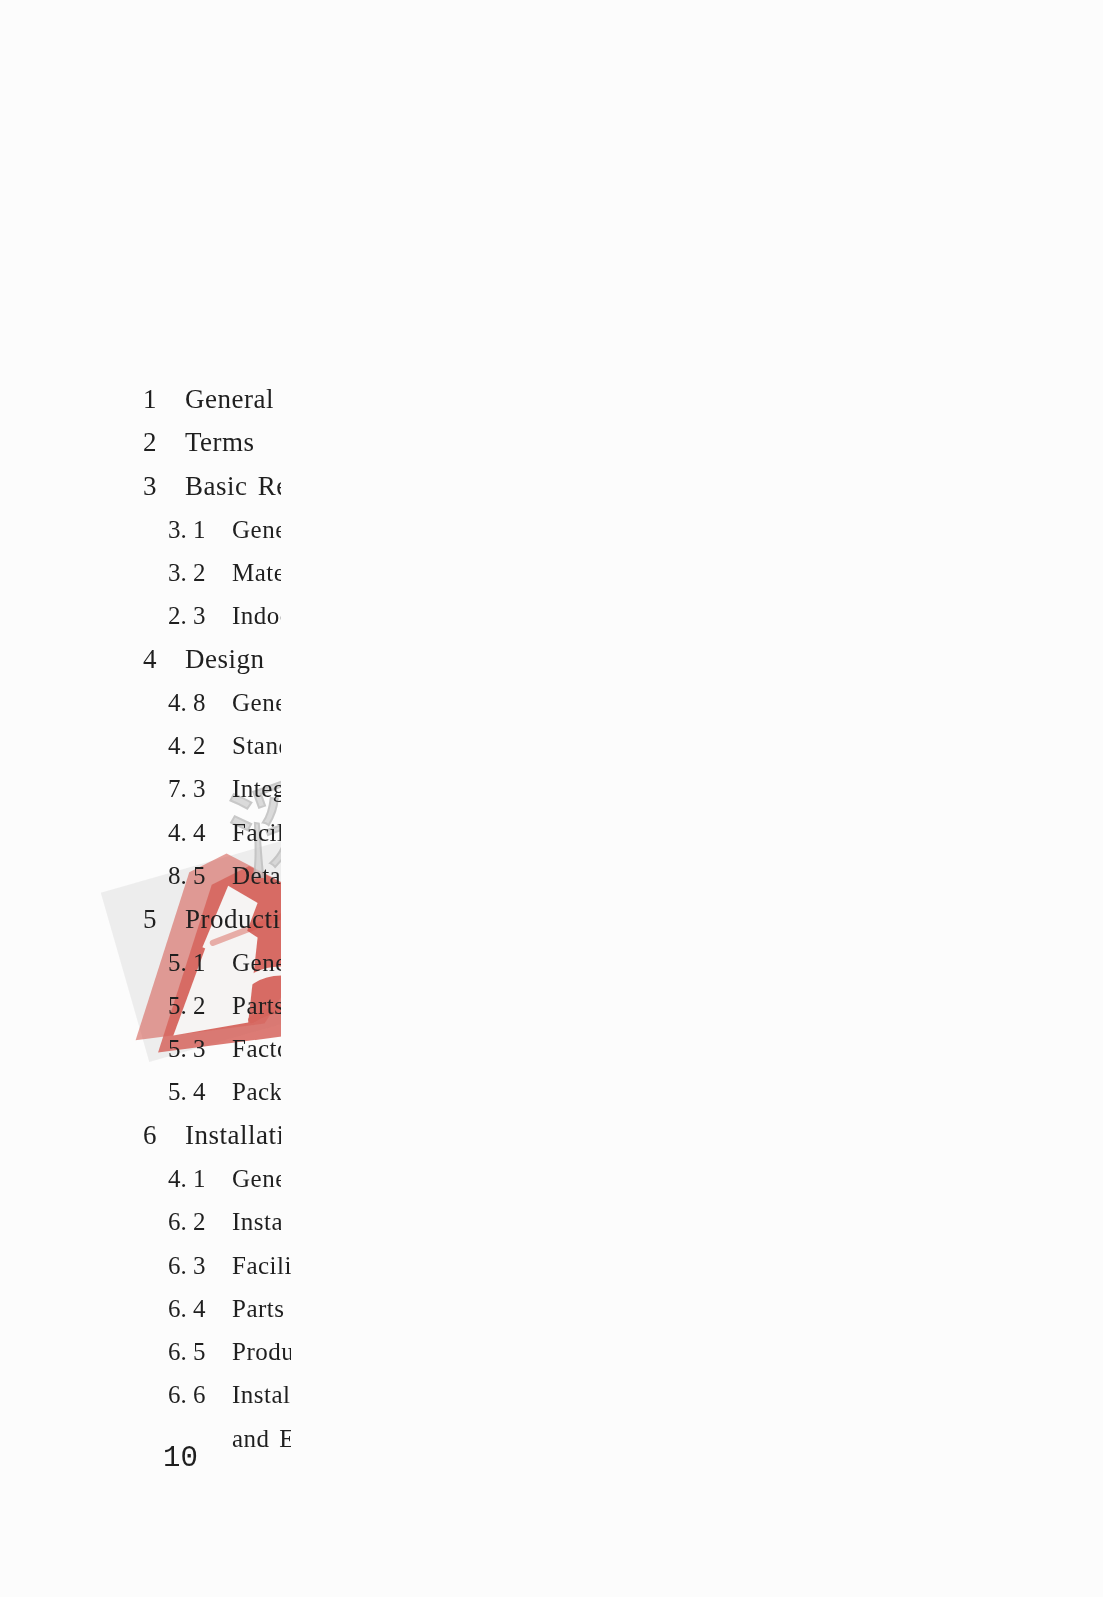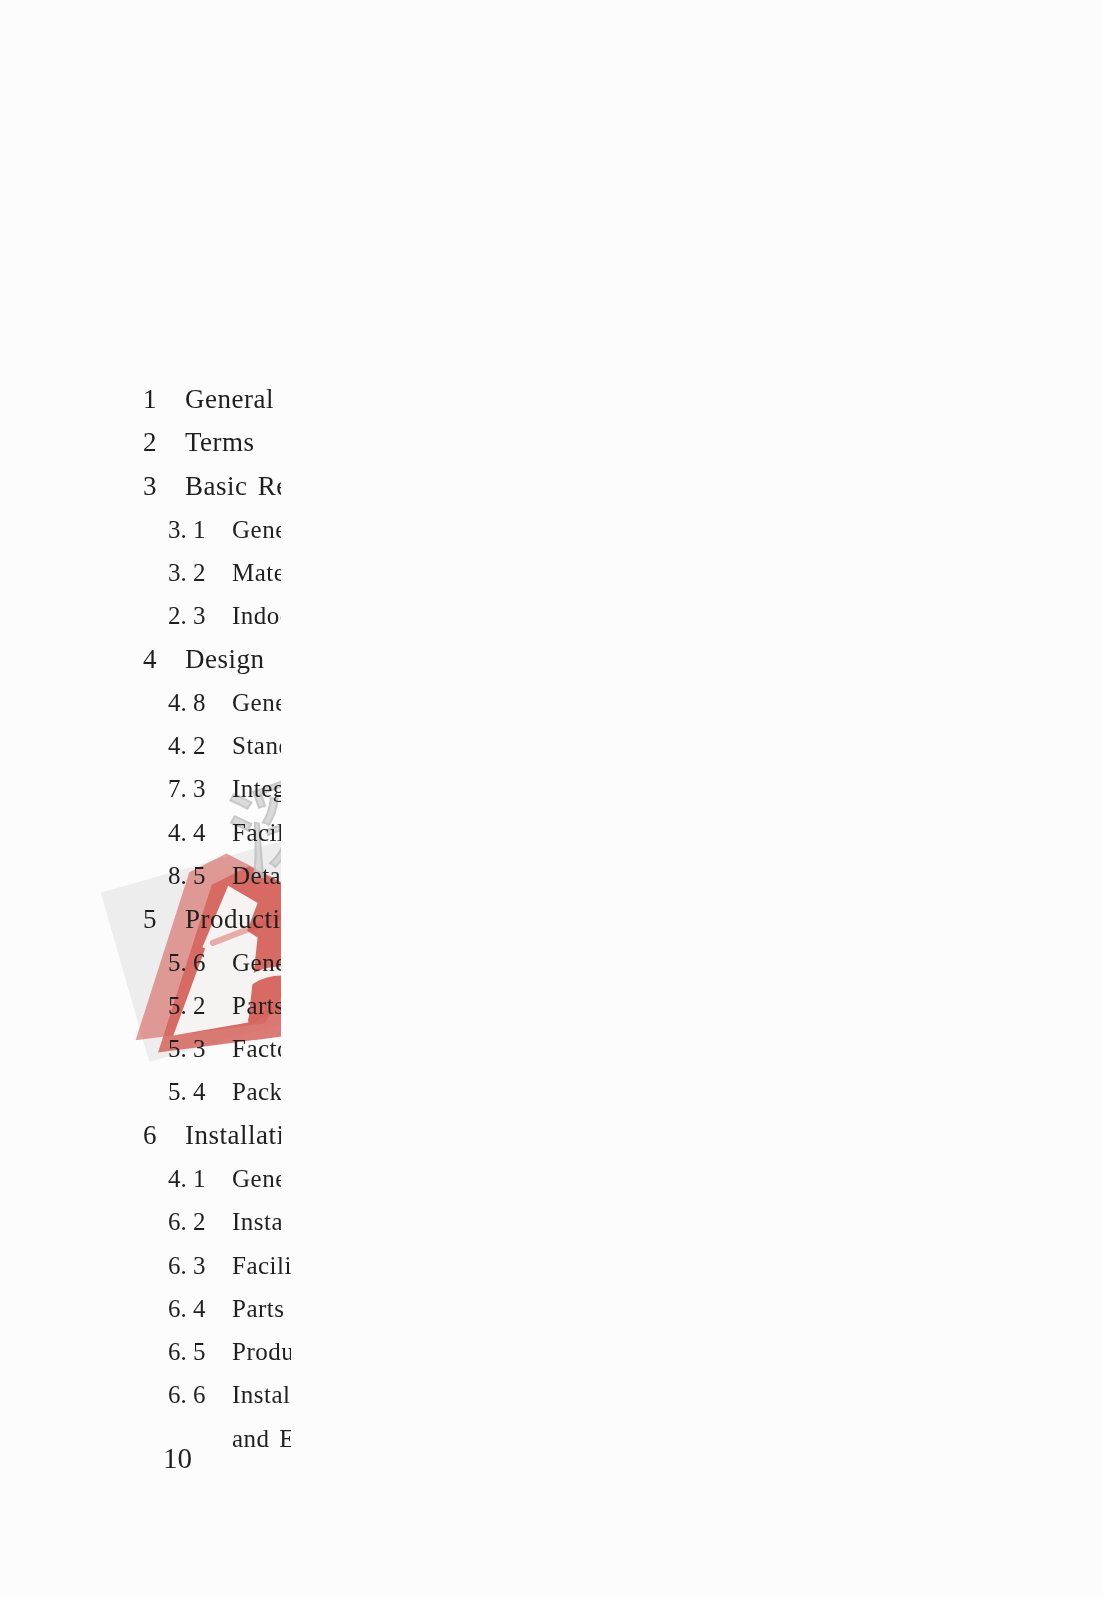--- a/index.html
+++ b/index.html
@@ -75,20 +75,21 @@
     flex:1 1 auto; align-self:stretch;
     margin:0 12px 0 14px;
     background-image:radial-gradient(circle, #161616 1.5px, transparent 2.2px);
     background-size:8.7px 100%;
     background-repeat:repeat-x;
   }
   .row .page { flex:0 0 auto; min-width:46px; text-align:right; font-size:26px; }
   .folio {
     position:absolute; z-index:2; left:163px; top:1442px;
     font-size:29px;
+    font-family:Liberation Mono, monospace;
   }
 </style>
 </head>
 <body>
 
 <div class="page">
 
   <div class="watermark">
     <svg class="wm-logo" viewBox="0 0 250 215" aria-hidden="true">
       <rect x="14" y="14" width="196" height="176" fill="#dadada" opacity="0.55" transform="rotate(-6 112 102)"></rect>
@@ -179,21 +180,21 @@
         <span class="dots"></span>
         <span class="page">14</span>
       </div>
       <div class="row lvl1">
         <span class="num">5</span>
         <span class="label">Production and Transportation</span>
         <span class="dots"></span>
         <span class="page">16</span>
       </div>
       <div class="row lvl2">
-        <span class="num">5. 6</span>
+        <span class="num">5. 1</span>
         <span class="label">General Requirements</span>
         <span class="dots"></span>
         <span class="page">16</span>
       </div>
       <div class="row lvl2">
         <span class="num">5. 2</span>
         <span class="label">Parts Production</span>
         <span class="dots"></span>
         <span class="page">16</span>
       </div>

